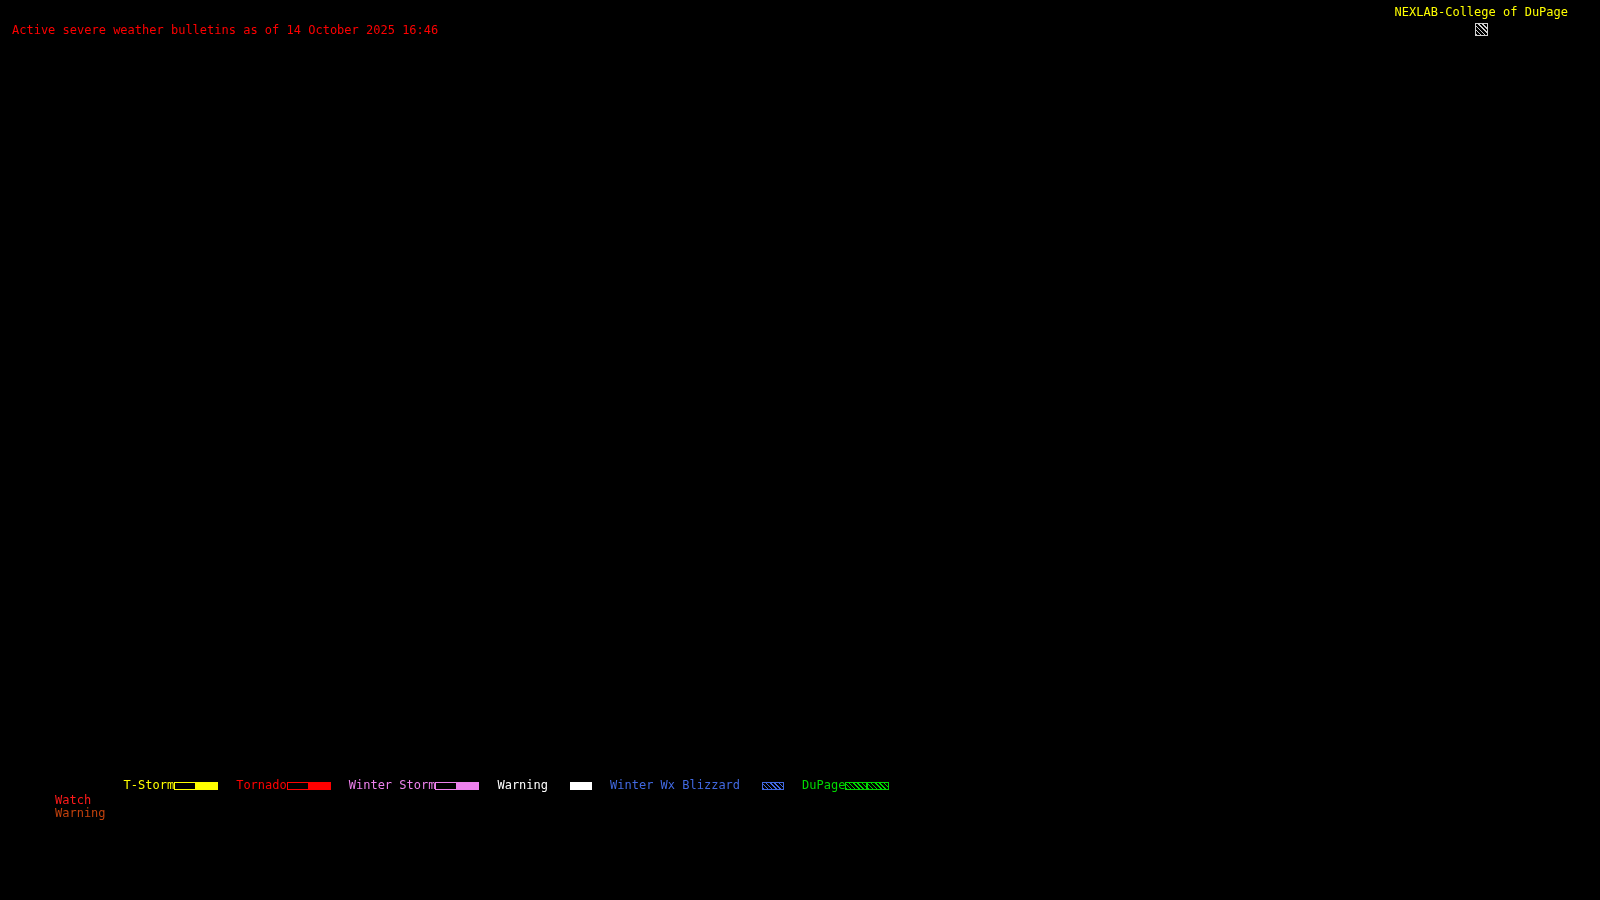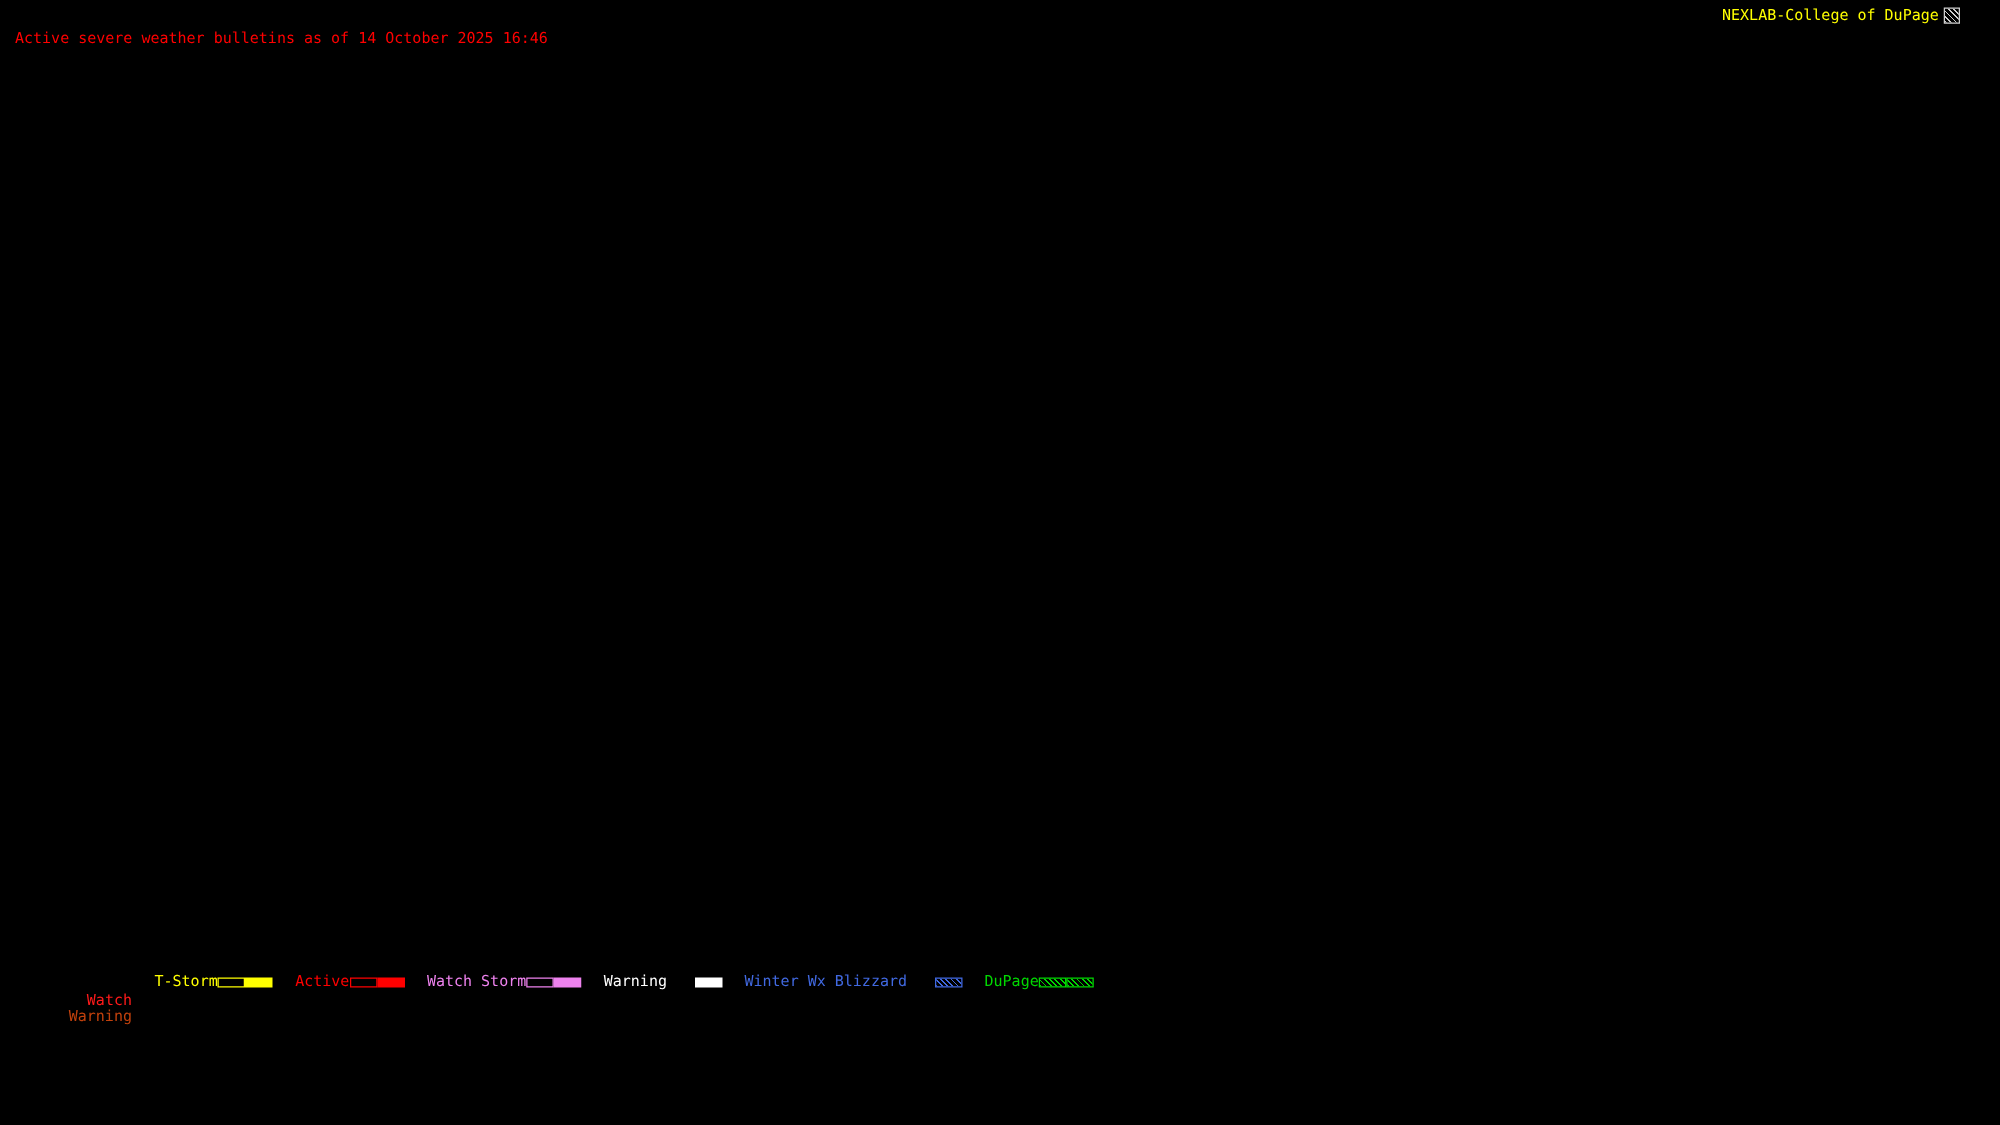--- a/index.html
+++ b/index.html
@@ -25,40 +25,41 @@
     white-space: pre;
   }
   .brand {
     position: absolute;
     top: 5px;
     right: 32px;
     display: flex;
     align-items: center;
     gap: 4px;
     white-space: pre;
+    flex-direction: column;
   }
   .brand-icon {
     display: inline-block;
     width: 13px;
     height: 13px;
     border: 1px solid #cfcfcf;
     background: repeating-linear-gradient(45deg, #cfcfcf 0 1px, transparent 1px 3px);
   }
 
   
   .legend {
     position: absolute;
     left: 55px;
     top: 778px;
     display: flex;
     flex-direction: row;
     gap: 18px;
     align-items: flex-start;
   }
-  .legend-rows { display: flex; flex-direction: column; text-align: right; }
+  .legend-rows { display: flex; flex-direction: column; }
   .legend-rows .spacer { height: 16px; }
   .legend-rows .row-label { height: 13px; line-height: 13px; white-space: pre; }
   .legend-col { display: flex; align-items: center; }
   .col-label { height: 16px; line-height: 14px; color: var(--c); white-space: pre; }
   .swatch-row { height: 13px; display: flex; align-items: center; justify-content: center; }
   .swatch { width: 22px; height: 8px; }
   .sw-outline { border: 1px solid var(--c); background: transparent; }
   .sw-fill { background: var(--c); }
   .sw-hatch {
     border: 1px solid var(--c);
@@ -90,31 +91,31 @@
       <div class="col-label">T-Storm</div>
       <div class="swatch-row">
         <div class="swatch watch-swatch sw-outline"></div>
       </div>
       <div class="swatch-row">
         <div class="swatch warning-swatch sw-fill"></div>
       </div>
     </div>
 
     <div class="legend-col" style="--c: #ff0000;">
-      <div class="col-label">Active</div>
+      <div class="col-label">Tornado</div>
       <div class="swatch-row">
         <div class="swatch watch-swatch sw-outline"></div>
       </div>
       <div class="swatch-row">
         <div class="swatch warning-swatch sw-fill"></div>
       </div>
     </div>
 
     <div class="legend-col" style="--c: #ee82ee;">
-      <div class="col-label">Watch Storm</div>
+      <div class="col-label">Winter Storm</div>
       <div class="swatch-row">
         <div class="swatch watch-swatch sw-outline"></div>
       </div>
       <div class="swatch-row">
         <div class="swatch warning-swatch sw-fill"></div>
       </div>
     </div>
 
     <div class="legend-col" style="--c: #ffffff;">
       <div class="col-label">Warning</div>

